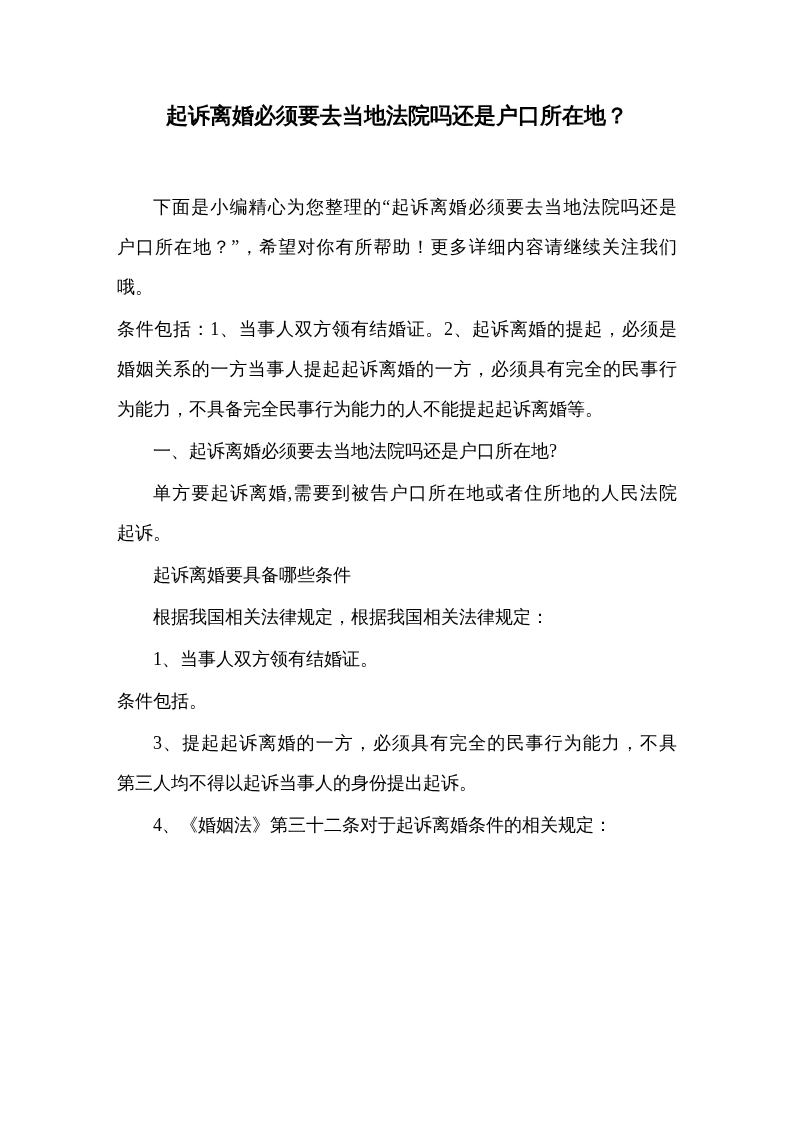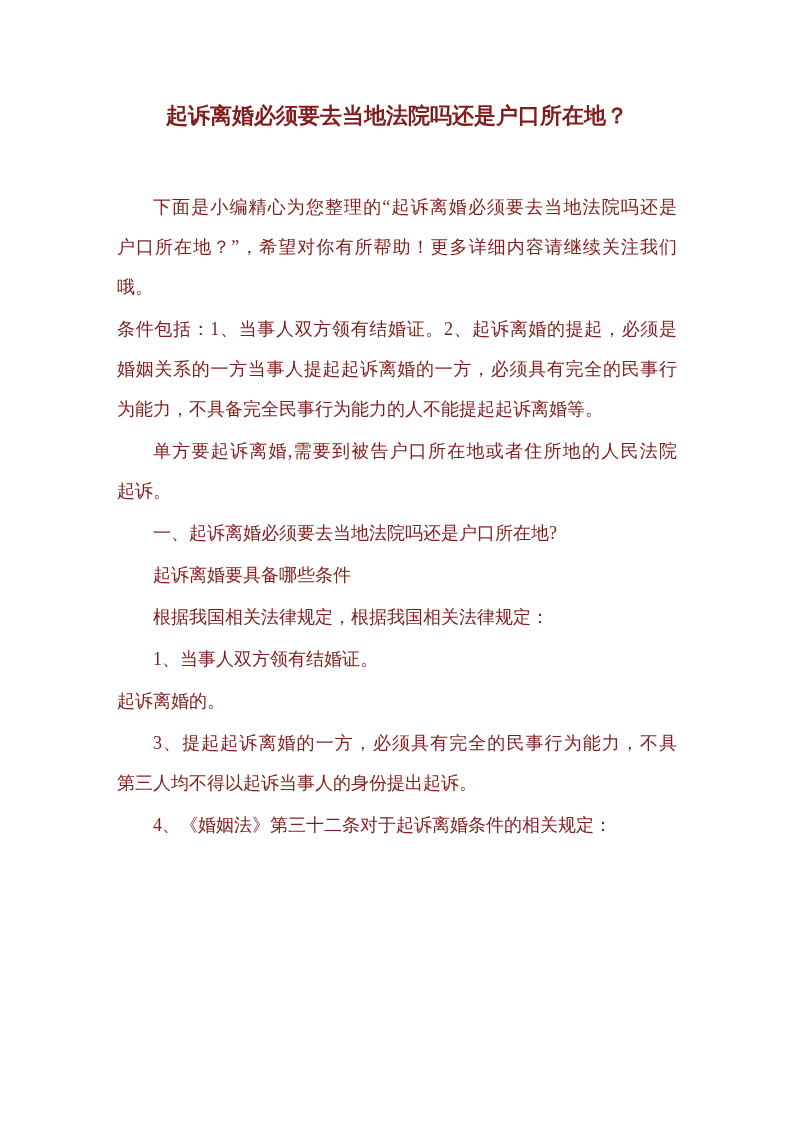--- a/index.html
+++ b/index.html
@@ -1,21 +1,21 @@
 <!DOCTYPE html>
 <html><head>
 <meta charset="utf-8">
 <style>
   html, body { margin: 0; padding: 0; background: #ffffff; }
   .page {
     position: relative;
     width: 794px;
     height: 1123px;
     background: #ffffff;
-    color: #7f1d1d;
+    color: #000000;
     font-family: "Liberation Serif", serif;
     box-sizing: border-box;
     padding: 96px 117px 0 117px;
     overflow: hidden;
   }
   .doc-title {
     font-size: 22px;
     font-weight: bold;
     text-align: center;
     line-height: 40px;
@@ -44,37 +44,37 @@
         <div class="line indent fill">下面是小编精心为您整理的“起诉离婚必须要去当地法院吗还是</div>
         <div class="line fill">户口所在地？”，希望对你有所帮助！更多详细内容请继续关注我们</div>
         <div class="line last">哦。</div>
       </div>
       <div class="para">
         <div class="line fill">条件包括：1、当事人双方领有结婚证。2、起诉离婚的提起，必须是</div>
         <div class="line fill">婚姻关系的一方当事人提起起诉离婚的一方，必须具有完全的民事行</div>
         <div class="line last">为能力，不具备完全民事行为能力的人不能提起起诉离婚等。</div>
       </div>
       <div class="para">
+        <div class="line indent last">一、起诉离婚必须要去当地法院吗还是户口所在地?</div>
+      </div>
+      <div class="para">
         <div class="line indent fill">单方要起诉离婚,需要到被告户口所在地或者住所地的人民法院</div>
         <div class="line last">起诉。</div>
-      </div>
-      <div class="para">
-        <div class="line indent last">一、起诉离婚必须要去当地法院吗还是户口所在地?</div>
       </div>
       <div class="para">
         <div class="line indent last">起诉离婚要具备哪些条件</div>
       </div>
       <div class="para">
         <div class="line indent last">根据我国相关法律规定，根据我国相关法律规定：</div>
       </div>
       <div class="para">
         <div class="line indent last">1、当事人双方领有结婚证。</div>
       </div>
       <div class="para">
-        <div class="line last">起诉离婚的。</div>
+        <div class="line last">条件包括。</div>
       </div>
       <div class="para">
         <div class="line indent fill">3、提起起诉离婚的一方，必须具有完全的民事行为能力，不具</div>
         <div class="line last">第三人均不得以起诉当事人的身份提出起诉。</div>
       </div>
       <div class="para">
         <div class="line indent last">4、《婚姻法》第三十二条对于起诉离婚条件的相关规定：</div>
       </div>
     </div>
 </div>

